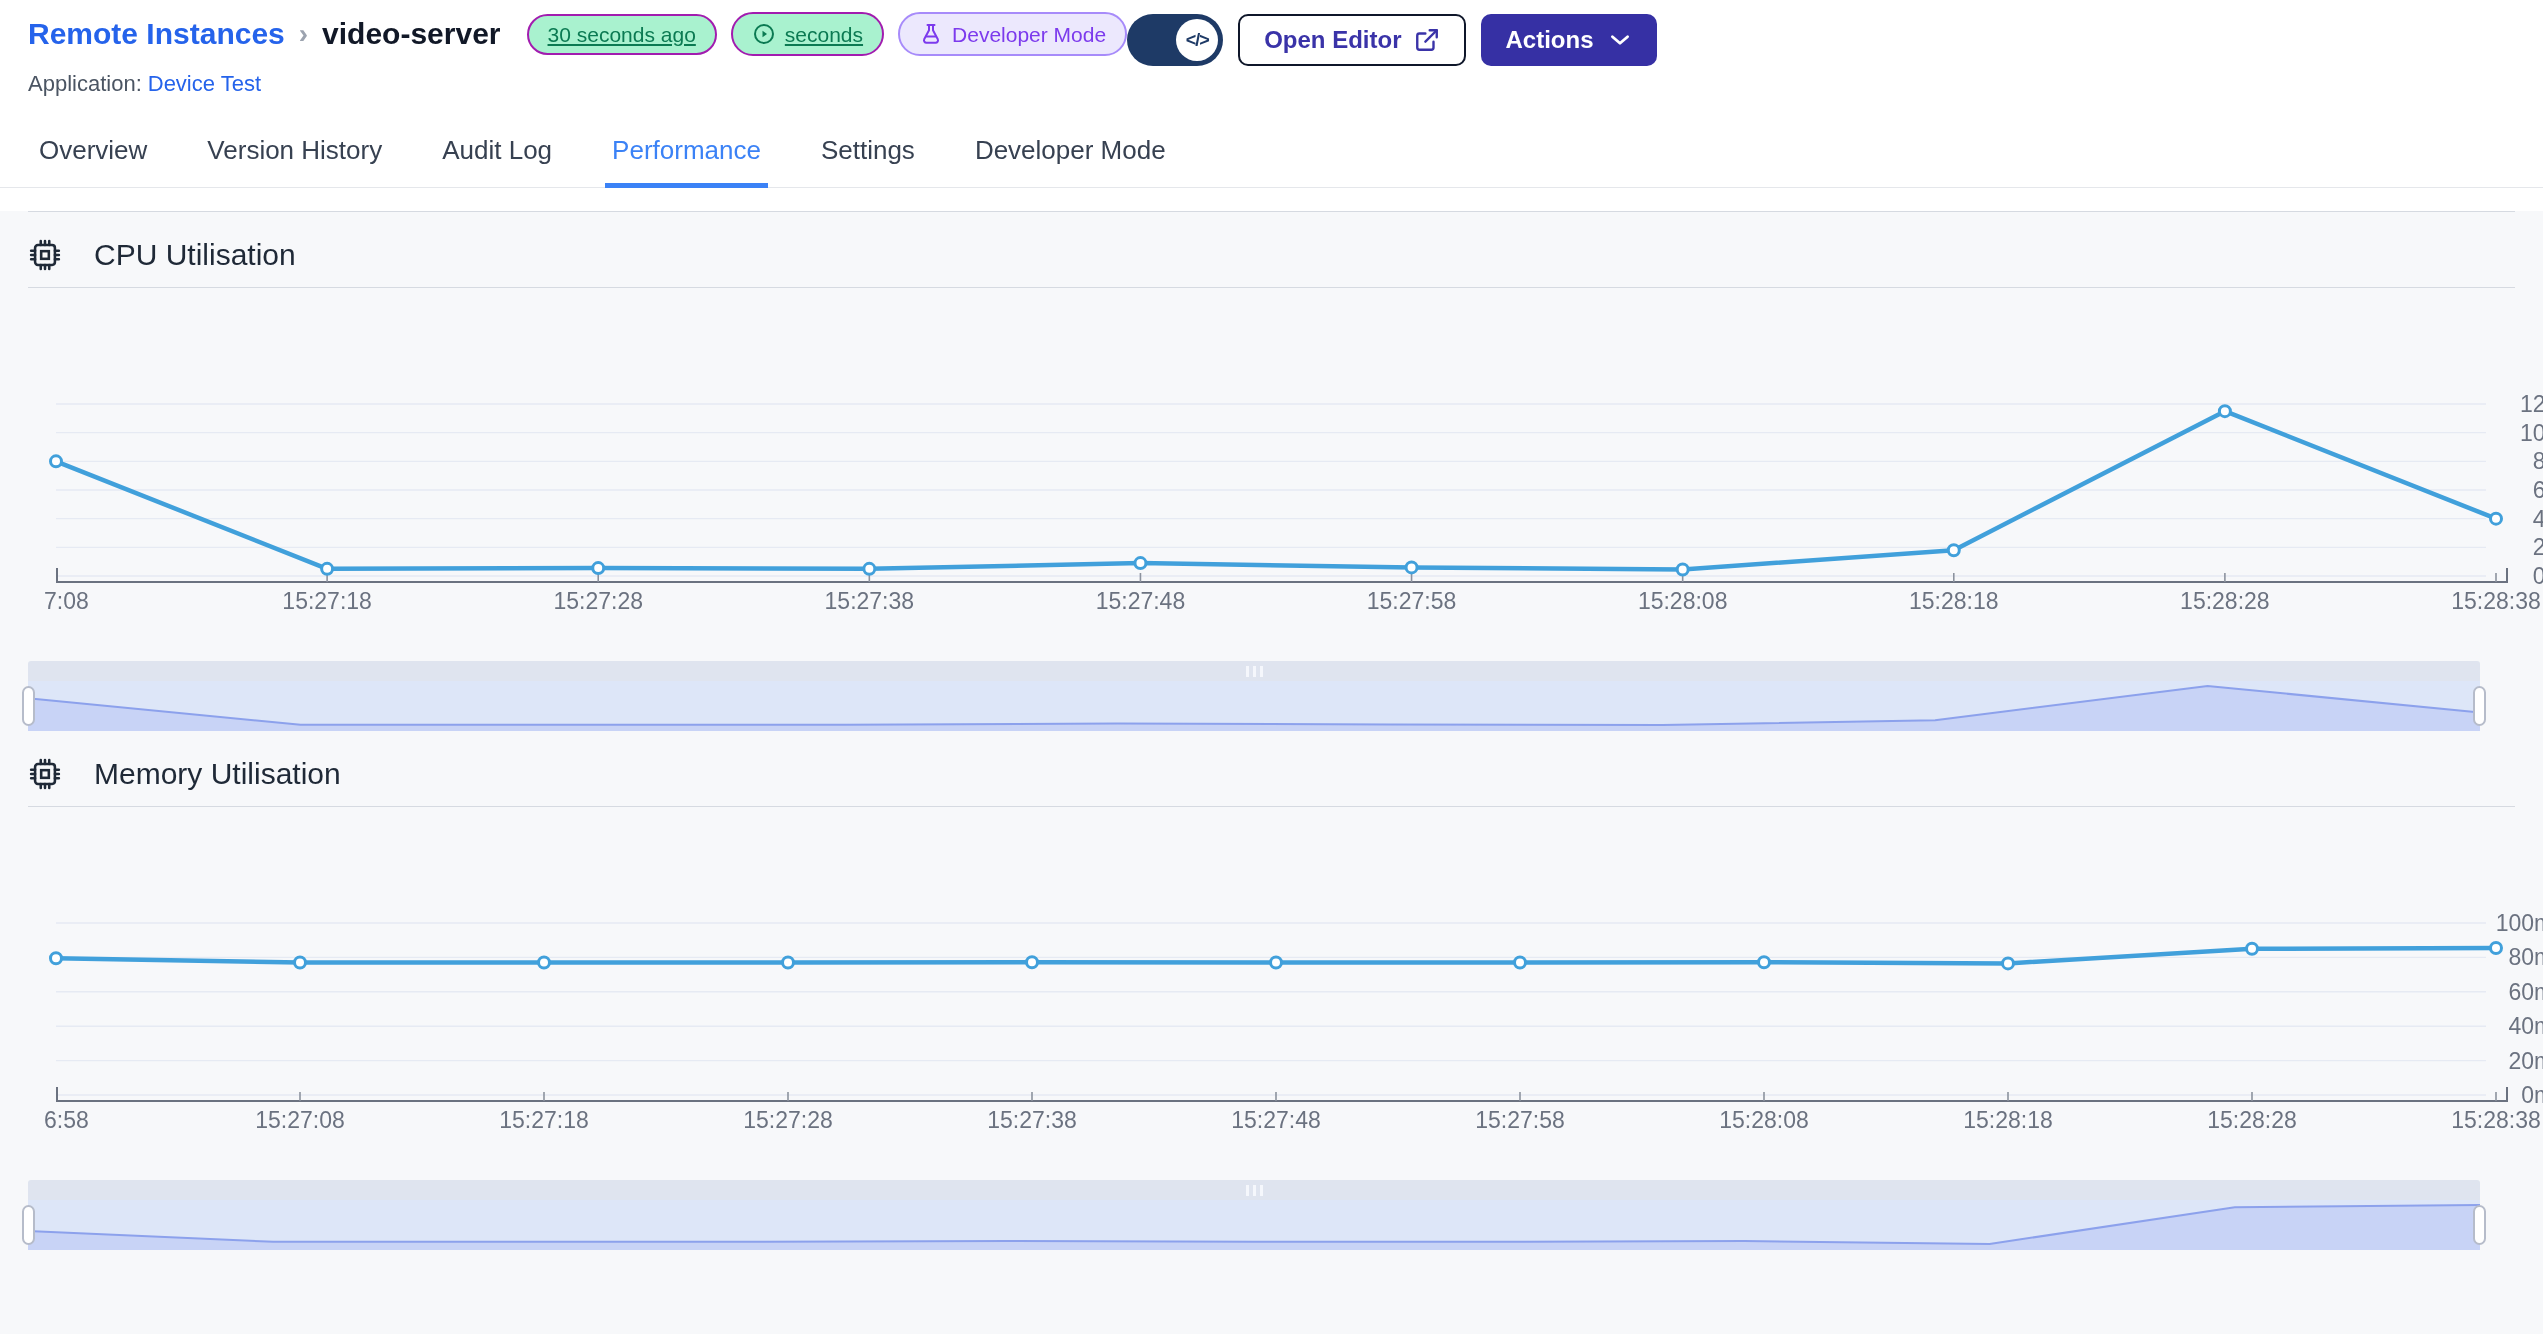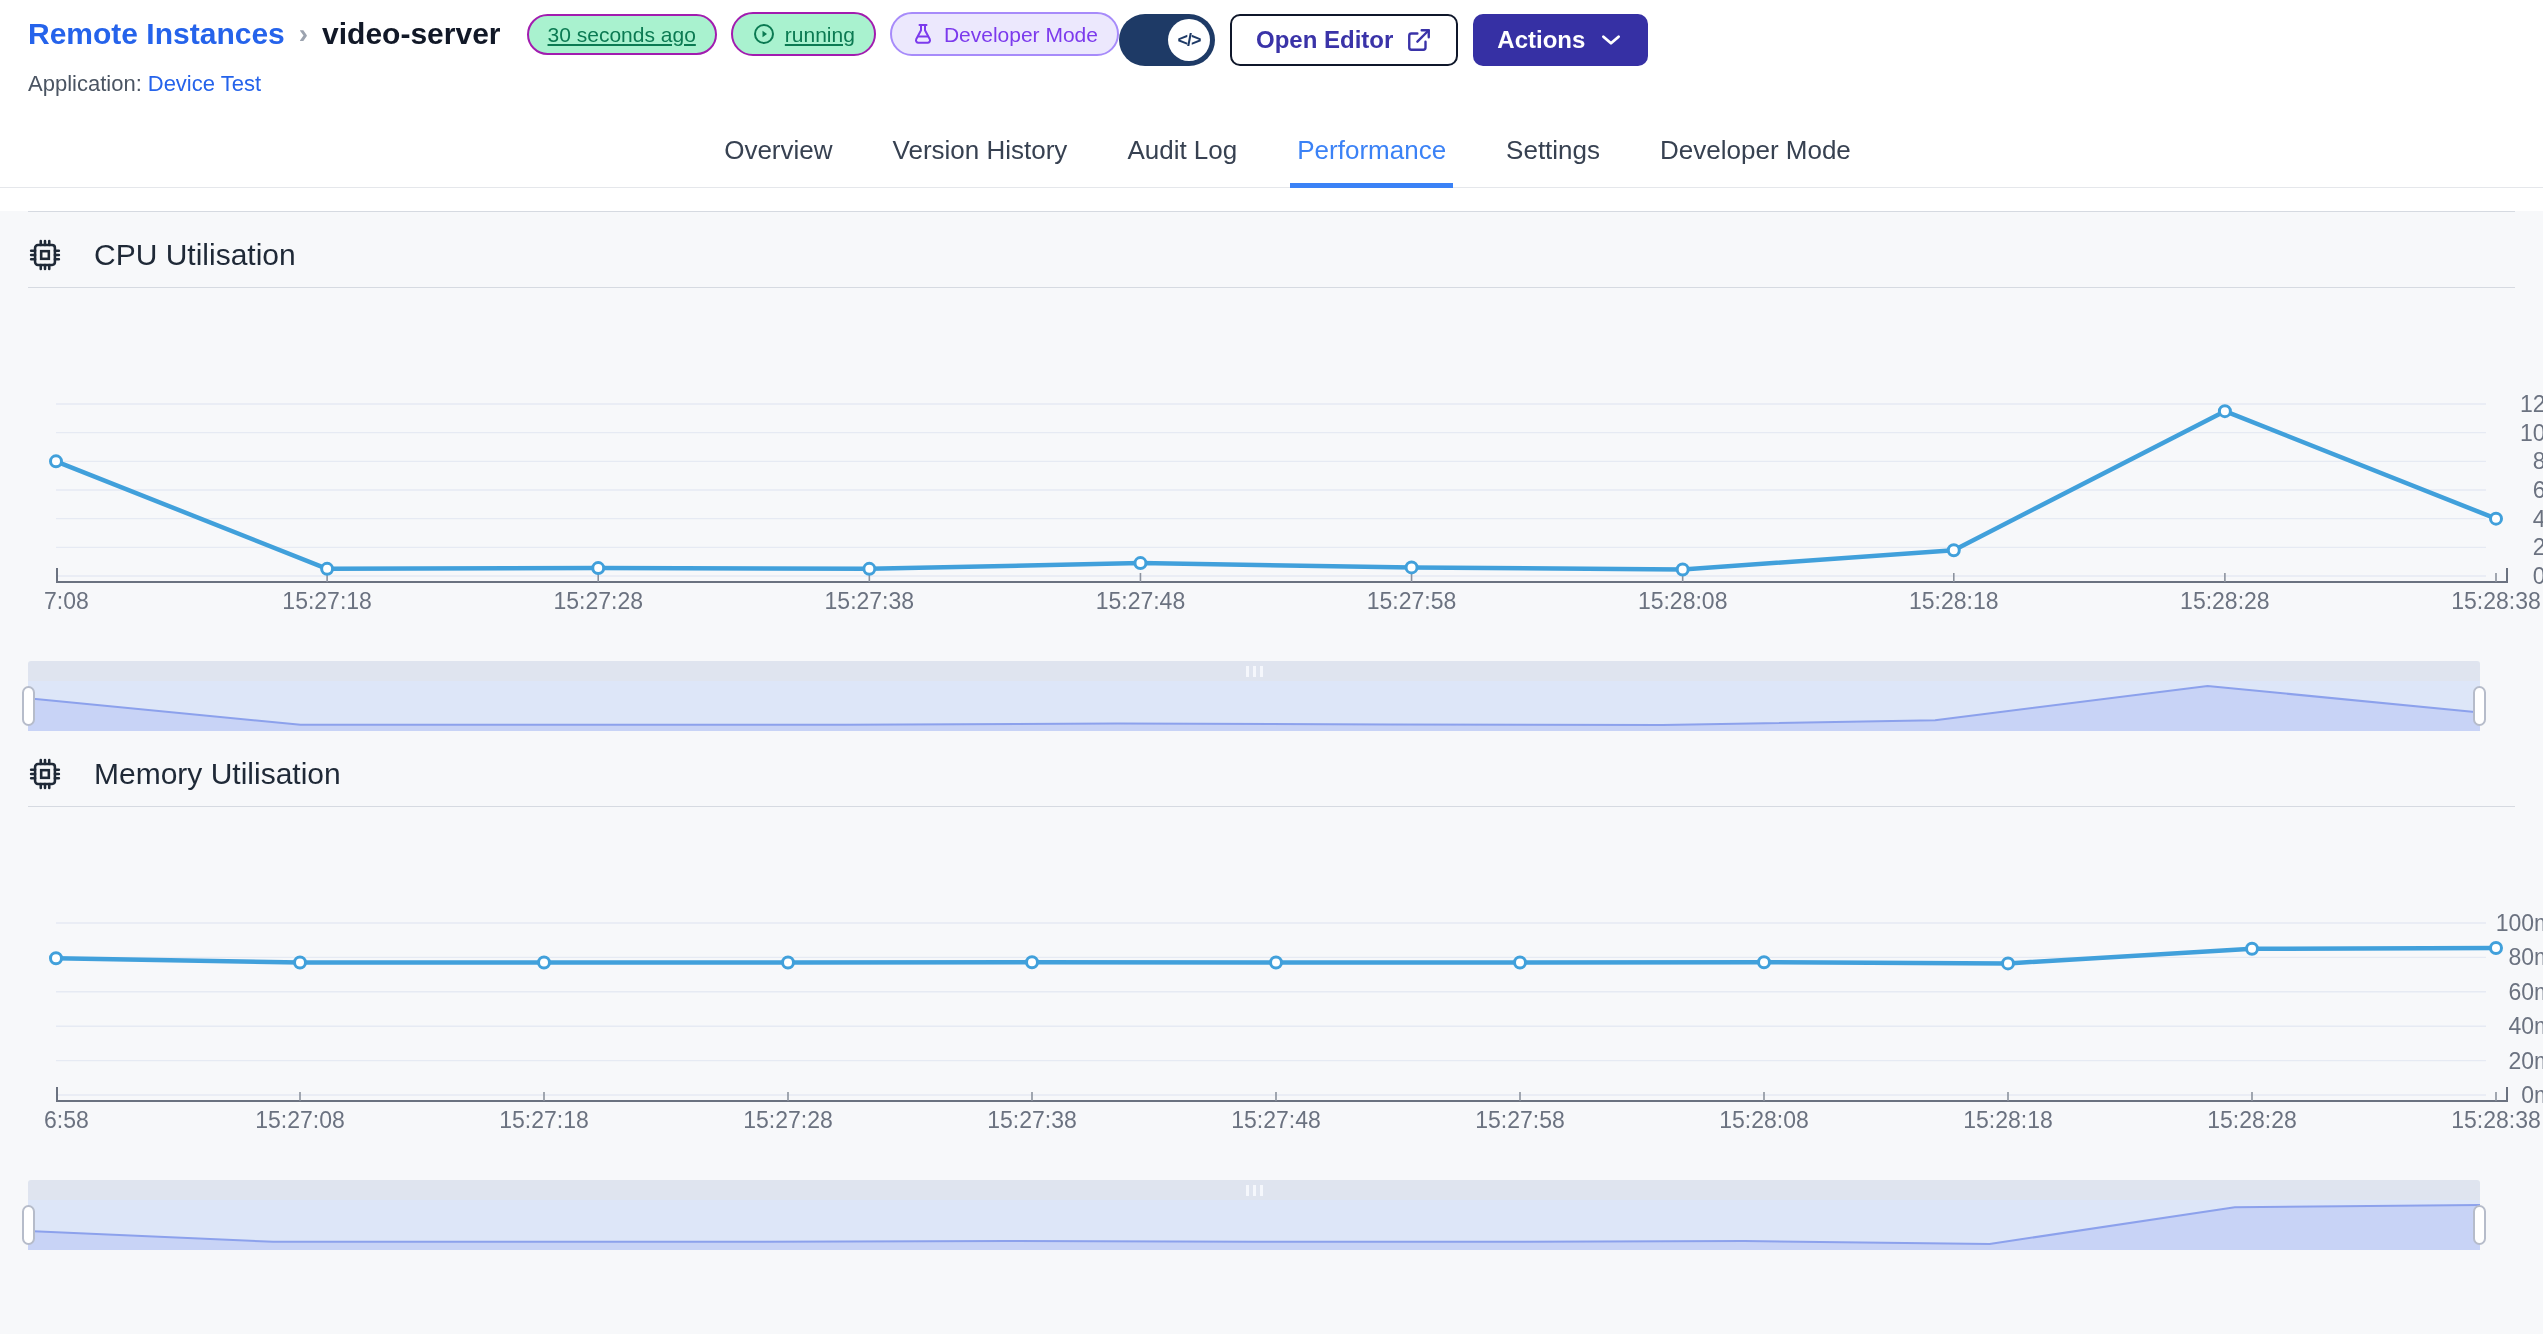--- a/index.html
+++ b/index.html
@@ -36,21 +36,21 @@
                   letter-spacing: -1px; }
   .btn { height: 52px; border-radius: 10px; font-size: 24px; font-weight: 700;
          display: inline-flex; align-items: center; gap: 13px; padding: 0 24px;
          cursor: pointer; white-space: nowrap; }
   .btn.outline { background: #fff; border: 2px solid #0f172a; color: #3a33a8; }
   .btn.solid   { background: #3630a4; color: #fff; border: none; }
   .btn svg { width: 26px; height: 26px; }
 
   
   .tabs { display: flex; gap: 46px; padding: 0 0 0 32px; margin-top: 24px;
-          border-bottom: 1px solid #e5e7eb; background: #fff; justify-content: center; }
+          border-bottom: 1px solid #e5e7eb; background: #fff; }
   .tab { font-size: 26px; color: #374151; padding: 14px 7px 17px; cursor: pointer;
          border-bottom: 5px solid transparent; margin-bottom: -1px; white-space: nowrap; }
   .tab.active { color: #3b82f6; border-bottom-color: #3b82f6; }
 
   
   main { background: #f7f8fa; padding: 0 28px 20px; height: 1156px; }
   .page-head { display: flex; align-items: baseline; gap: 16px; padding-top: 44px; }
   .page-title { font-size: 30px; font-weight: 500; color: #1f2937; }
   .page-sub { font-size: 22px; color: #9ca3af; }
   .rule { border: none; border-top: 1px solid #d6dae1; margin-top: 23px; }
@@ -86,21 +86,21 @@
       <span class="crumb-current">video-server</span>
       <span class="badges">
         <span class="badge green">
           <span>30 seconds ago</span>
         </span>
         <span class="badge green">
           <svg viewBox="0 0 24 24" fill="none" stroke="#0b7a52" stroke-width="2">
             <circle cx="12" cy="12" r="9"></circle>
             <path d="M10.5 8.8 L15 12 L10.5 15.2 Z" fill="#0b7a52" stroke="none"></path>
           </svg>
-          <span>running</span>
+          <span>seconds</span>
         </span>
         <span class="badge purple">
           <svg viewBox="0 0 24 24" fill="none" stroke="#7c3aed" stroke-width="2" stroke-linecap="round" stroke-linejoin="round">
             <path d="M8.5 3h7"></path>
             <path d="M10 3v5.2L5.2 17.3A2.4 2.4 0 0 0 7.4 20.7h9.2a2.4 2.4 0 0 0 2.2-3.4L14 8.2V3"></path>
             <path d="M7.5 14.5h9"></path>
           </svg>
           <span>Developer Mode</span>
         </span>
       </span>

